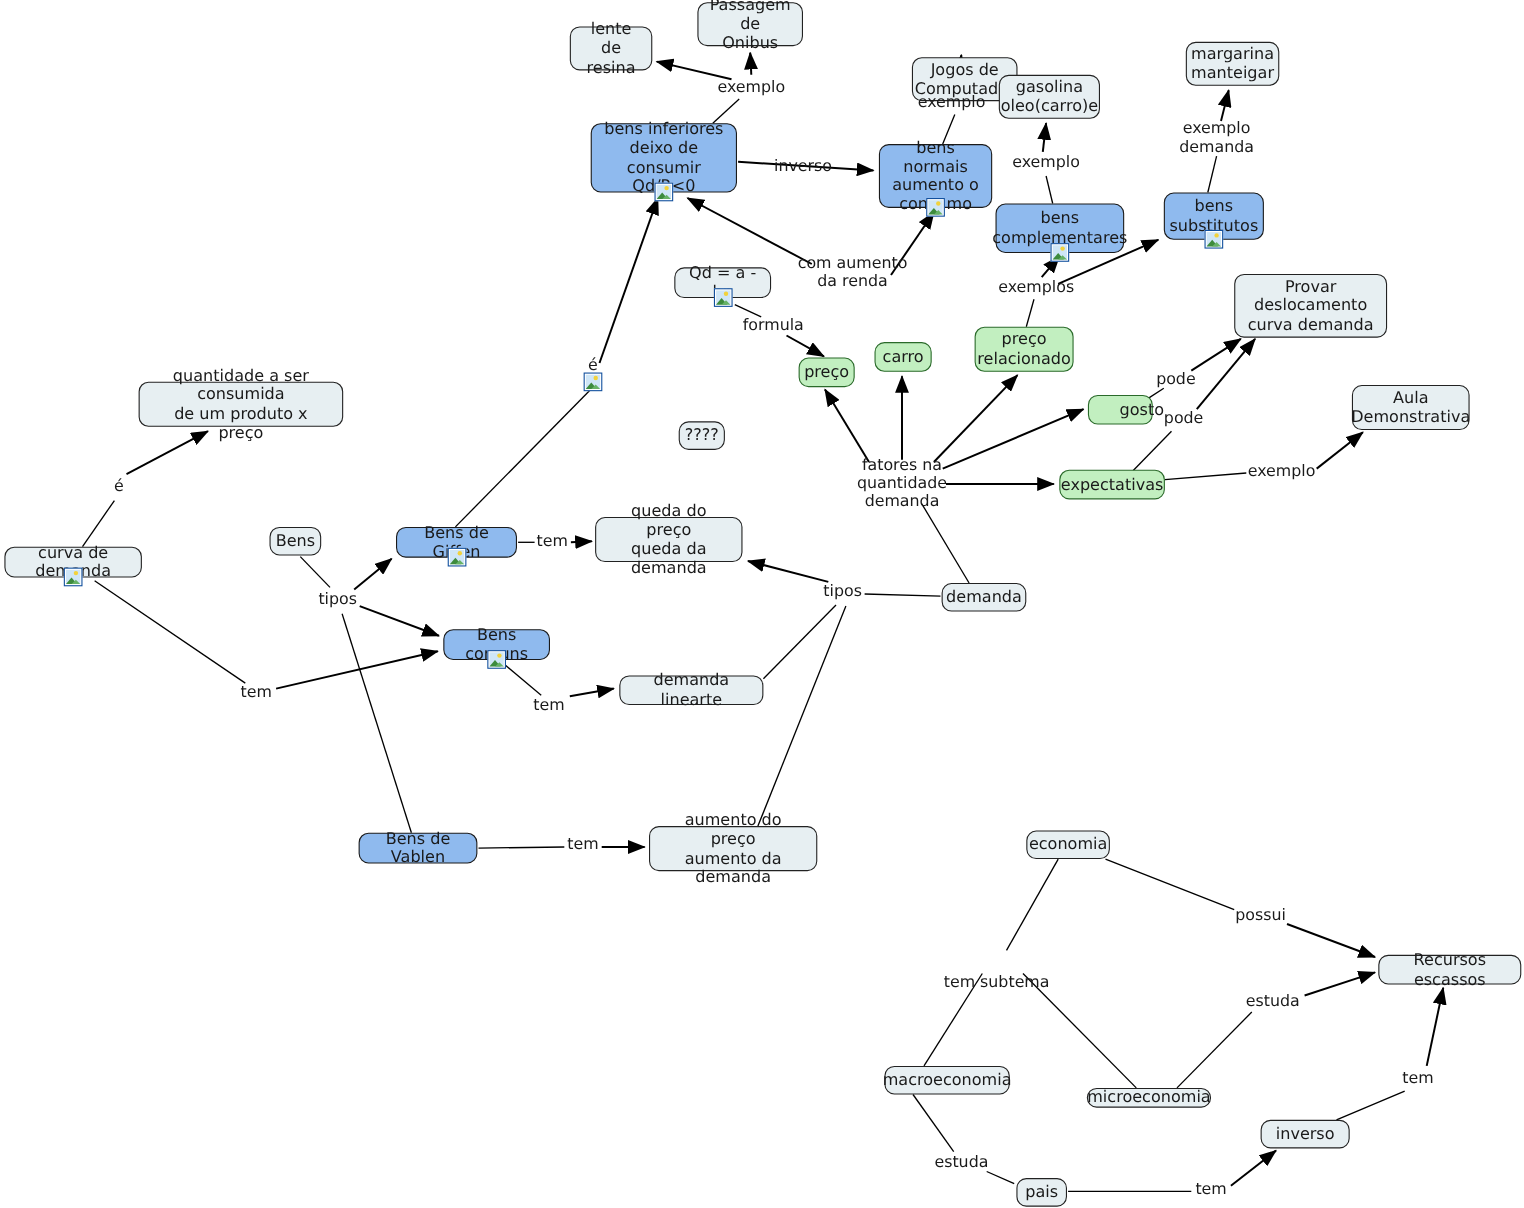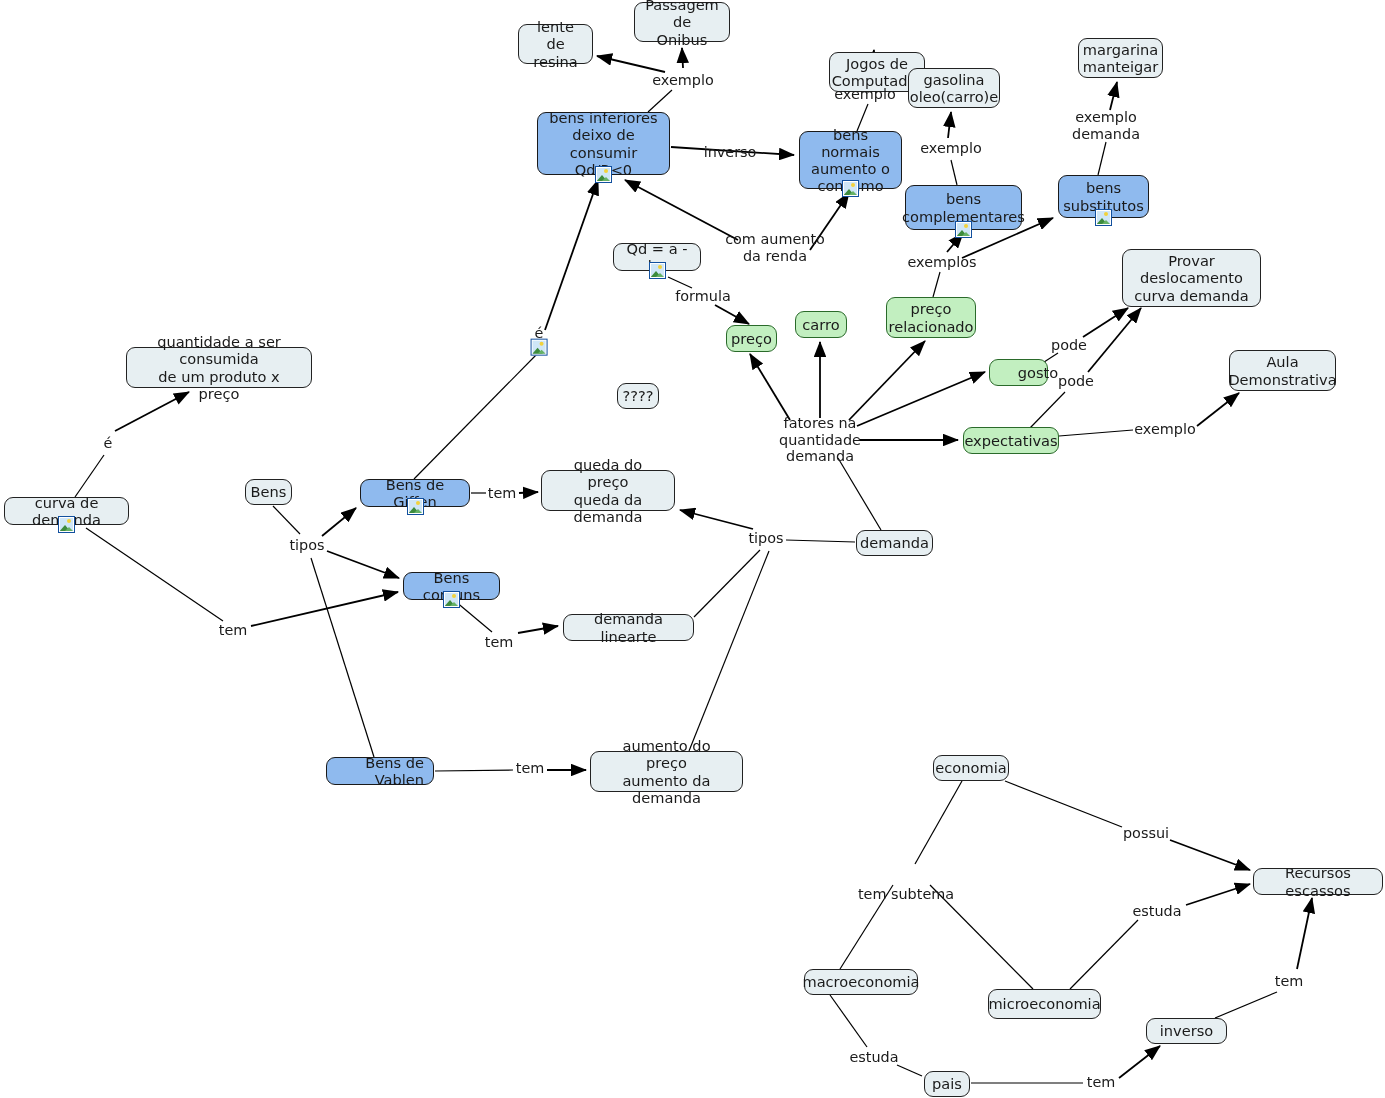--- a/index.html
+++ b/index.html
@@ -217,27 +217,27 @@
       <div class="node green" style="left: 963px; top: 427px; width: 96px; height: 27px;"><span class="node-text">expectativas</span></div>
       <div class="node plain" style="left: 617px; top: 383px; width: 42px; height: 26px;"><span class="node-text">????</span></div>
       <div class="node plain" style="left: 4px; top: 497px; width: 125px; height: 28px;"><span class="node-text">curva de demanda</span><span class="img-icon"><span class="sky"><span class="sun"></span><span class="hill1"></span><span class="hill2"></span></span></span></div>
       <div class="node plain" style="left: 245px; top: 479px; width: 47px; height: 26px;"><span class="node-text">Bens</span></div>
       <div class="node blue" style="left: 360px; top: 479px; width: 110px; height: 28px;"><span class="node-text">Bens de Giffen</span><span class="img-icon"><span class="sky"><span class="sun"></span><span class="hill1"></span><span class="hill2"></span></span></span></div>
       <div class="node plain" style="left: 541px; top: 470px; width: 134px; height: 41px;"><span class="node-text">queda do preço
 queda da demanda</span></div>
       <div class="node plain" style="left: 856px; top: 530px; width: 77px; height: 26px;"><span class="node-text">demanda</span></div>
       <div class="node blue" style="left: 403px; top: 572px; width: 97px; height: 28px;"><span class="node-text">Bens comuns</span><span class="img-icon"><span class="sky"><span class="sun"></span><span class="hill1"></span><span class="hill2"></span></span></span></div>
       <div class="node plain" style="left: 563px; top: 614px; width: 131px; height: 27px;"><span class="node-text">demanda linearte</span></div>
-      <div class="node blue" style="left: 326px; top: 757px; width: 108px; height: 28px; text-align: right;"><span class="node-text">Bens de Vablen</span></div>
+      <div class="node blue" style="left: 326px; top: 757px; width: 108px; height: 28px;"><span class="node-text">Bens de Vablen</span></div>
       <div class="node plain" style="left: 590px; top: 751px; width: 153px; height: 41px;"><span class="node-text">aumento do preço
 aumento da demanda</span></div>
       <div class="node plain" style="left: 933px; top: 755px; width: 76px; height: 26px;"><span class="node-text">economia</span></div>
       <div class="node plain" style="left: 1253px; top: 868px; width: 130px; height: 27px;"><span class="node-text">Recursos escassos</span></div>
       <div class="node plain" style="left: 782px; top: 969px; width: 114px; height: 26px; margin-left: 22px;"><span class="node-text">macroeconomia</span></div>
-      <div class="node plain" style="left: 988px; top: 989px; width: 113px; height: 30px;"><span class="node-text">microeconomia</span></div>
+      <div class="node plain" style="left: 988px; top: 989px; width: 113px; height: 18px;"><span class="node-text">microeconomia</span></div>
       <div class="node plain" style="left: 1146px; top: 1018px; width: 81px; height: 26px;"><span class="node-text">inverso</span></div>
       <div class="node plain" style="left: 924px; top: 1071px; width: 46px; height: 26px;"><span class="node-text">pais</span></div>
     </div>
   <div id="labels-group">
       <div class="link-label" style="left: 683px; top: 80px;"><span>exemplo</span></div>
       <div class="link-label" style="left: 865px; top: 94px;"><span>exemplo</span></div>
       <div class="link-label" style="left: 951px; top: 148px;"><span>exemplo</span></div>
       <div class="link-label" style="left: 1106px; top: 126px;"><span>exemplo
 demanda</span></div>
       <div class="link-label" style="left: 730px; top: 152px;"><span>inverso</span></div>

